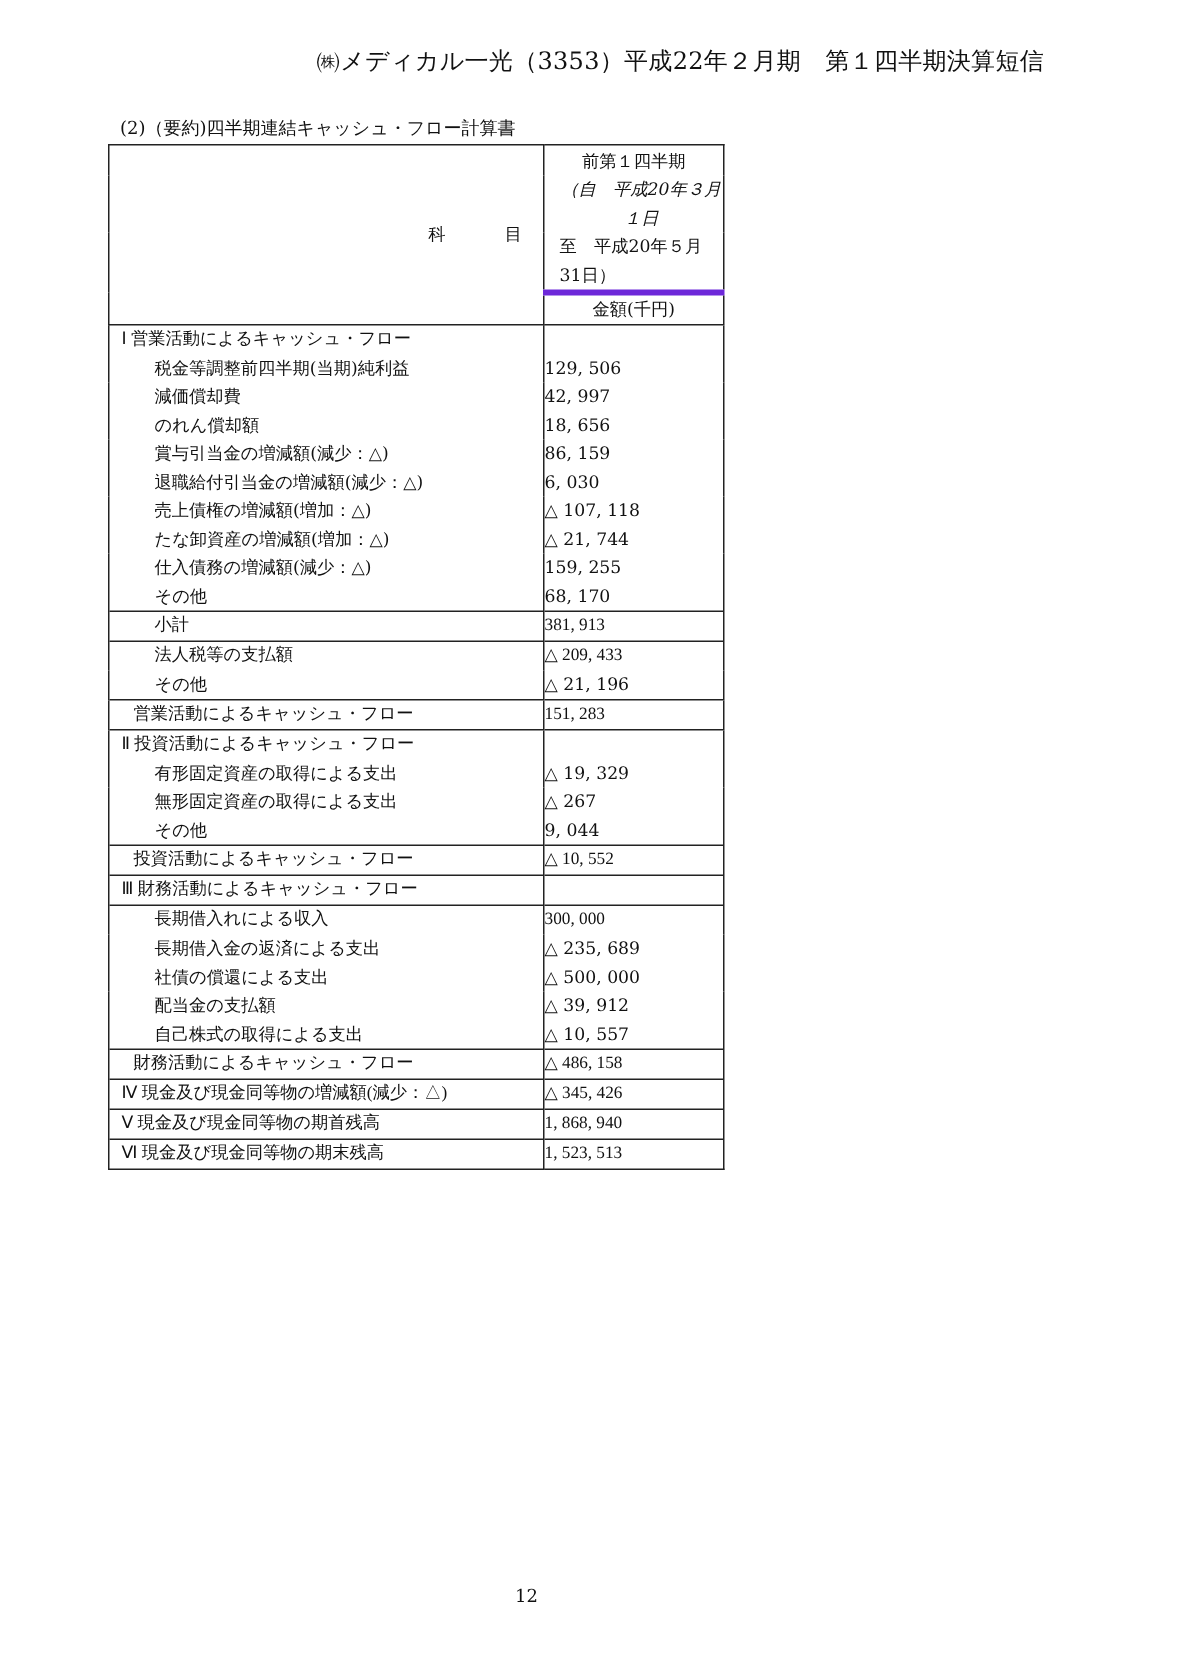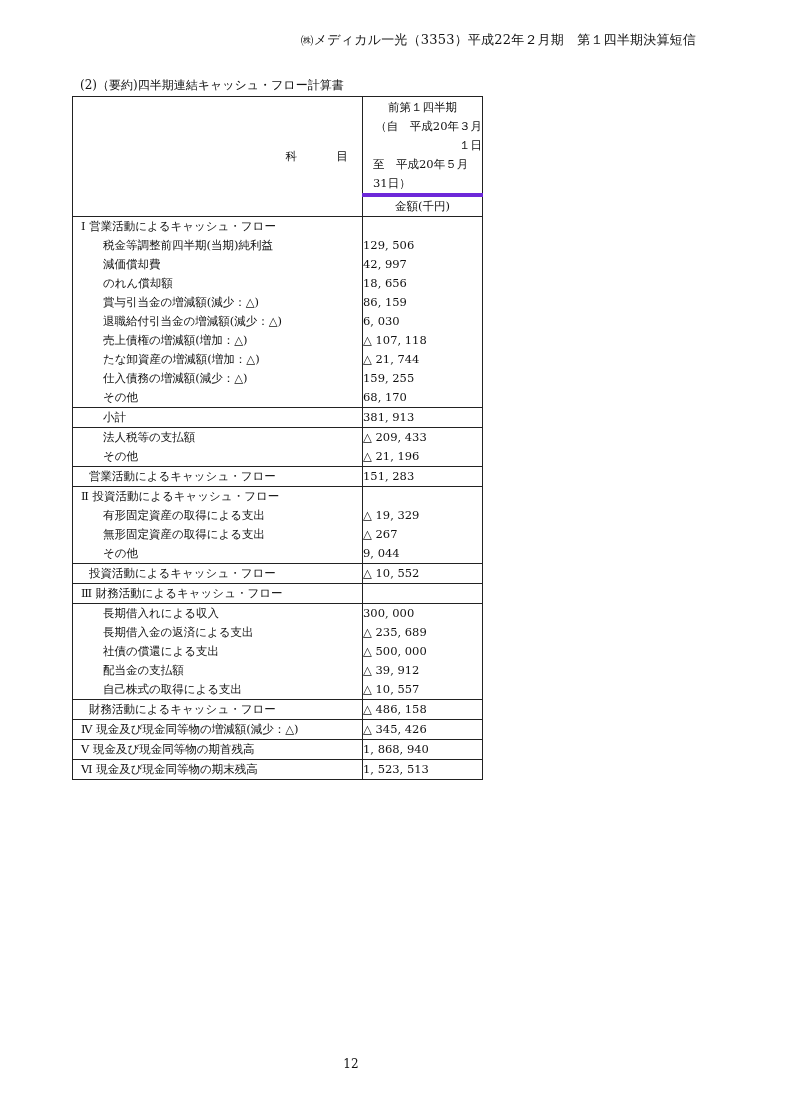--- a/index.html
+++ b/index.html
@@ -1,23 +1,23 @@
 <!DOCTYPE html>
 <html><head>
 <meta charset="utf-8">
 <style>
   html, body { margin:0; padding:0; background:#ffffff; }
   body { width:790px; height:1118px; position:relative; font-family:"DejaVu Serif", "Liberation Serif", serif; color:#111; }
-  .page-header { position:absolute; top:31px; right:94px; font-size:13px; letter-spacing:0.2px; }
+  .page-header { position:absolute; top:31px; right:94px; font-size:16px; letter-spacing:0.2px; }
   .section-title { position:absolute; top:77px; left:80px; font-size:12px; }
   table.cf { position:absolute; top:96px; left:72px; width:411px; border-collapse:collapse; font-size:11.5px; }
   table.cf td { padding:0; height:19px; line-height:19px; }
   td.label { border-left:1px solid #222; border-right:1px solid #222; width:259px; }
   td.amount { border-right:1px solid #222; padding-right:6px !important; }
-  tr.top-border td { border-top:1px solid #222; }
+  tr.top-border td { border-top:1px solid #222;font-family:Liberation Serif, serif; }
   tr.last td { border-bottom:1px solid #222;margin-top:36px; }
   .hdr-left { text-align:right; border-top:1px solid #222; border-left:1px solid #222; border-right:1px solid #222; border-bottom:1px solid #222; letter-spacing:14px; }
   .hdr-right { border-top:1px solid #222; border-right:1px solid #222; text-align:center; font-size:11.5px; line-height:19px; padding:2px 0; }
   .hdr-unit { border-right:1px solid #222; border-top:4px solid #6d28d9; text-align:center; height:18px; line-height:18px; }
   .ind0 { padding-left:8px !important; }
   .ind1 { padding-left:16px !important; }
   .ind2 { padding-left:30px !important; }
   .page-number { position:absolute; top:1057px; left:0; width:702px; text-align:center; font-size:12px; }
 </style>
 </head>
@@ -26,21 +26,21 @@
 <div class="page-header">㈱メディカル一光（3353）平成22年２月期　第１四半期決算短信</div>
 <div class="section-title">(2)（要約)四半期連結キャッシュ・フロー計算書</div>
 
 <table class="cf">
   <thead>
     <tr>
       <td class="hdr-left" rowspan="4">科　目</td>
       <td class="hdr-right" style="padding-top:1px;text-align:center;">前第１四半期</td>
     </tr>
     <tr>
-        <td class="amount" style="text-align:right;padding-left:10px !important;padding-right:0 !important;">（自　平成20年３月１日</td>
+        <td class="amount" style="text-align:center;padding-left:10px !important;padding-right:0 !important;font-style:italic;">（自　平成20年３月１日</td>
       </tr>
     <tr>
         <td class="amount" style="text-align:left;padding-left:10px !important;padding-right:0 !important;">至　平成20年５月31日）</td>
       </tr>
     <tr>
         <td class="hdr-unit">金額(千円)</td>
       </tr>
   </thead>
   <tbody id="rows">
       <tr class="top-border">

